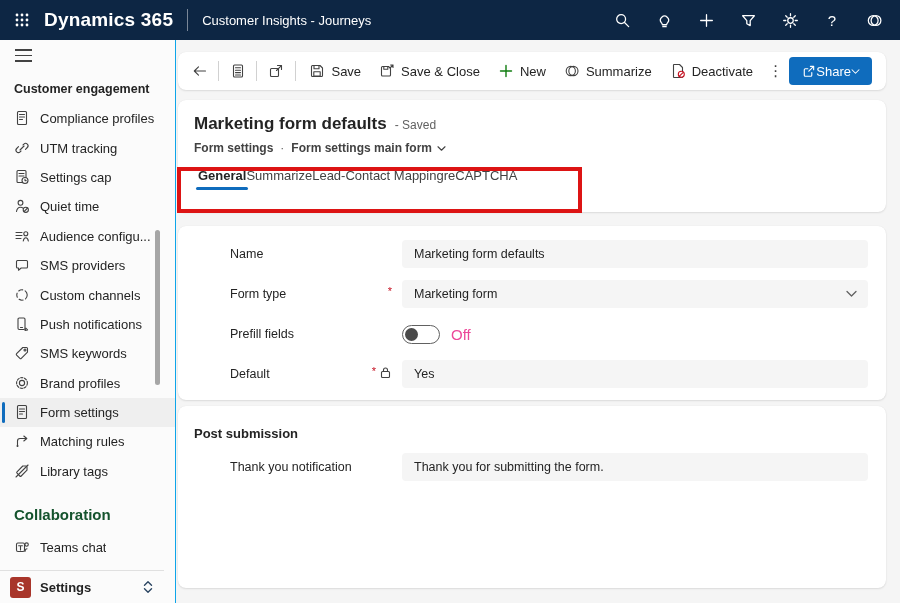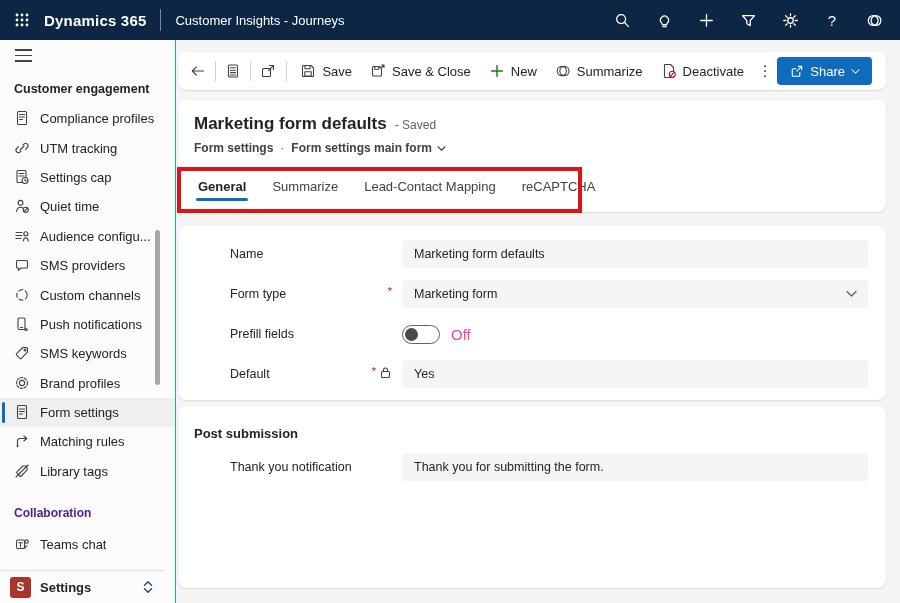--- a/index.html
+++ b/index.html
@@ -3,41 +3,41 @@
 <meta charset="utf-8">
 <style>
   * { margin:0; padding:0; box-sizing:border-box; }
   body { font-family:"Liberation Sans","DejaVu Sans",sans-serif; background:#fff; }
   .screen { position:relative; width:900px; height:603px; overflow:hidden; background:#f5f5f5; }
 
   
   .topbar { position:absolute; left:0; top:0; width:900px; height:40px; background:#0d2644;
             display:flex; align-items:center; color:#fff; z-index:20; }
   .waffle-btn { width:44px; height:40px; display:flex; align-items:center; justify-content:center; cursor:pointer; }
-  .brand { font-size:15px; font-weight:bold; letter-spacing:.2px; margin-right:14px; white-space:nowrap; }
+  .brand { font-size:19px; font-weight:bold; letter-spacing:.2px; margin-right:14px; white-space:nowrap; }
   .tdiv { width:1px; height:22px; background:rgba(255,255,255,.45); margin:0 14px 0 0; }
   .appname { font-size:13px; white-space:nowrap; }
   .t-icons { margin-left:auto; display:flex; align-items:center; gap:10px; padding-right:10px; }
   .ticon { width:32px; height:32px; display:flex; align-items:center; justify-content:center; cursor:pointer; border-radius:3px; }
   .ticon svg { width:17px; height:17px; stroke:#fff; fill:none; stroke-width:1.2; stroke-linecap:round; stroke-linejoin:round; }
   .ticon.txt { font-size:15px; color:#fff; }
 
   
   .sidebar { position:absolute; left:0; top:40px; width:176px; height:563px; background:#fbfbfb;
              border-right:1px solid #0ea5e9; z-index:10; }
   .burger { padding:9px 0 0 15px; height:30px; cursor:pointer; }
   .burger div { width:17px; height:1.6px; background:#424242; margin-bottom:4px; }
   .sec-h { font-size:12.5px; font-weight:bold; color:#242424; padding:12px 0 8px 14px; }
   .nav-item { height:29.4px; display:flex; align-items:center; padding-left:14px; cursor:pointer; position:relative; }
   .nav-item.sel { background:#efefef; }
   .nav-item.sel::before { content:""; position:absolute; left:2px; top:4px; bottom:4px; width:3px; background:#0f6cbd; border-radius:2px; }
   .ni-icon { width:17px; height:17px; margin-right:9px; flex:0 0 auto; display:flex; }
   .ni-icon svg { width:16px; height:16px; stroke:#424242; fill:none; stroke-width:1.1; stroke-linecap:round; stroke-linejoin:round; }
   .ni-label { font-size:13px; color:#242424; white-space:nowrap; overflow:hidden; }
-  .collab-h { font-size:12px; font-weight:bold; color:#4c1d95; padding:20px 0 10px 14px; }
+  .collab-h { font-size:15px; font-weight:bold; color:#14532d; padding:20px 0 10px 14px; }
   .scroll-thumb { position:absolute; left:155px; top:190px; width:5px; height:155px; background:#a6a6a6; border-radius:3px; }
   .sfooter { position:absolute; left:0; bottom:0; width:164px; height:33px; border-top:1px solid #e0e0e0;
              display:flex; align-items:center; padding:0 10px 0 10px; background:#fbfbfb; cursor:pointer; }
   .sbadge { width:21px; height:21px; background:#a8352a; color:#fff; border-radius:3px; font-size:12px; font-weight:bold;
             display:flex; align-items:center; justify-content:center; margin-right:9px; }
   .sfooter-label { font-size:13px; font-weight:bold; color:#242424; }
   .unfold { margin-left:auto; display:flex; }
   .unfold svg { width:12px; height:14px; stroke:#2b4562; fill:none; stroke-width:1.4; stroke-linecap:round; stroke-linejoin:round; }
 
   
@@ -48,35 +48,35 @@
   
   .toolbar { top:12px; height:38px; display:flex; align-items:center; padding:0 8px; }
   .tb-ibtn { width:30px; height:28px; display:flex; align-items:center; justify-content:center; border-radius:4px; cursor:pointer; }
   .tb-ibtn svg, .tb-btn svg { width:16px; height:16px; stroke:#424242; fill:none; stroke-width:1.1; stroke-linecap:round; stroke-linejoin:round; }
   .tb-sep { width:1px; height:20px; background:#d1d1d1; margin:0 5px; }
   .tb-btn { height:28px; display:flex; align-items:center; gap:6px; padding:0 9px; border-radius:4px; cursor:pointer;
             font-size:13px; color:#242424; white-space:nowrap;text-align:right; }
   .plus-green { stroke:#107c10 !important; stroke-width:1.4 !important; }
   .more-btn { font-size:15px; color:#424242; }
   .share-btn { margin-left:auto; margin-right:6px; height:28px; background:#0f6cbd; color:#fff; border:none; border-radius:4px;
-               display:flex; align-items:center; gap:6px; padding:0 12px; font-size:13px; cursor:pointer;
+               display:flex; align-items:center; padding:0 12px; font-size:13px; cursor:pointer;
                font-family:"Liberation Sans","DejaVu Sans",sans-serif; }
   .share-btn svg { width:15px; height:15px; stroke:#fff; fill:none; stroke-width:1.2; stroke-linecap:round; stroke-linejoin:round; }
   .chev-s { width:9px !important; height:7px !important; }
 
   
   .hcard { top:60px; height:112px; padding:14px 20px 0 16px; }
   .title-row { display:flex; align-items:baseline; gap:8px; }
   .page-title { font-size:17px; font-weight:bold; color:#242424; }
   .status { font-size:12px; color:#616161; }
   .crumbs { display:flex; align-items:center; gap:7px; margin-top:7px; font-size:12px; font-weight:bold; color:#424242; }
   .crumb-sep { color:#616161; font-weight:normal; }
   .crumb-btn { display:flex; align-items:center; gap:5px; cursor:pointer; }
   .crumb-btn svg { width:9px; height:7px; stroke:#424242; fill:none; stroke-width:1.3; stroke-linecap:round; stroke-linejoin:round; }
-  .tabs { display:flex; gap:26px; margin-top:24px; padding-left:4px; }
+  .tabs { display:flex; margin-top:13px; padding-left:4px; }
   .tab { font-size:13px; color:#424242; padding-bottom:9px; position:relative; cursor:pointer; white-space:nowrap; }
   .tab.active { font-weight:bold; color:#242424; }
   .tab.active::after { content:""; position:absolute; left:-2px; right:-2px; bottom:2px; height:3px; background:#0f6cbd; border-radius:2px; }
 
   .redbox { position:absolute; left:12px; top:127px; width:405px; height:46px; border:4px solid #dd1414; z-index:6; pointer-events:none; }
 
   
   .fcard { top:186px; height:174px; padding:8px 18px 0 16px; }
   .pcard { top:366px; height:182px; padding:12px 18px 0 16px; }
   .sec-title { font-size:13px; font-weight:bold; color:#242424; padding:8px 0 6px 0; }

